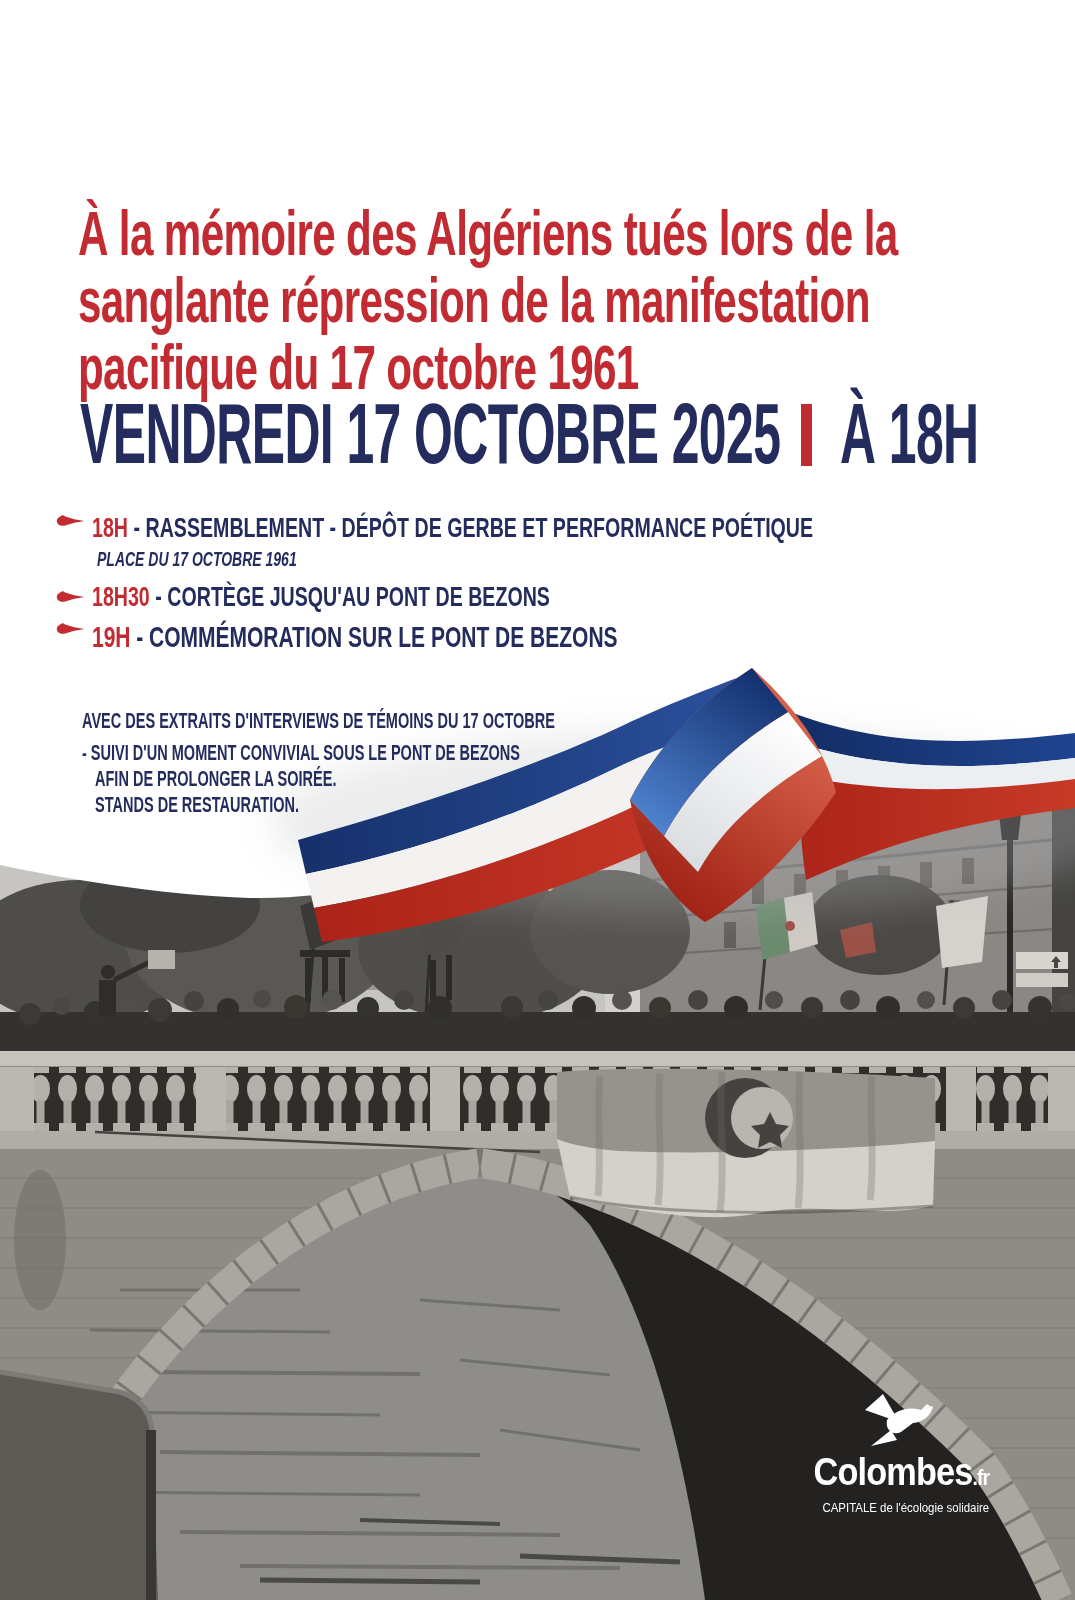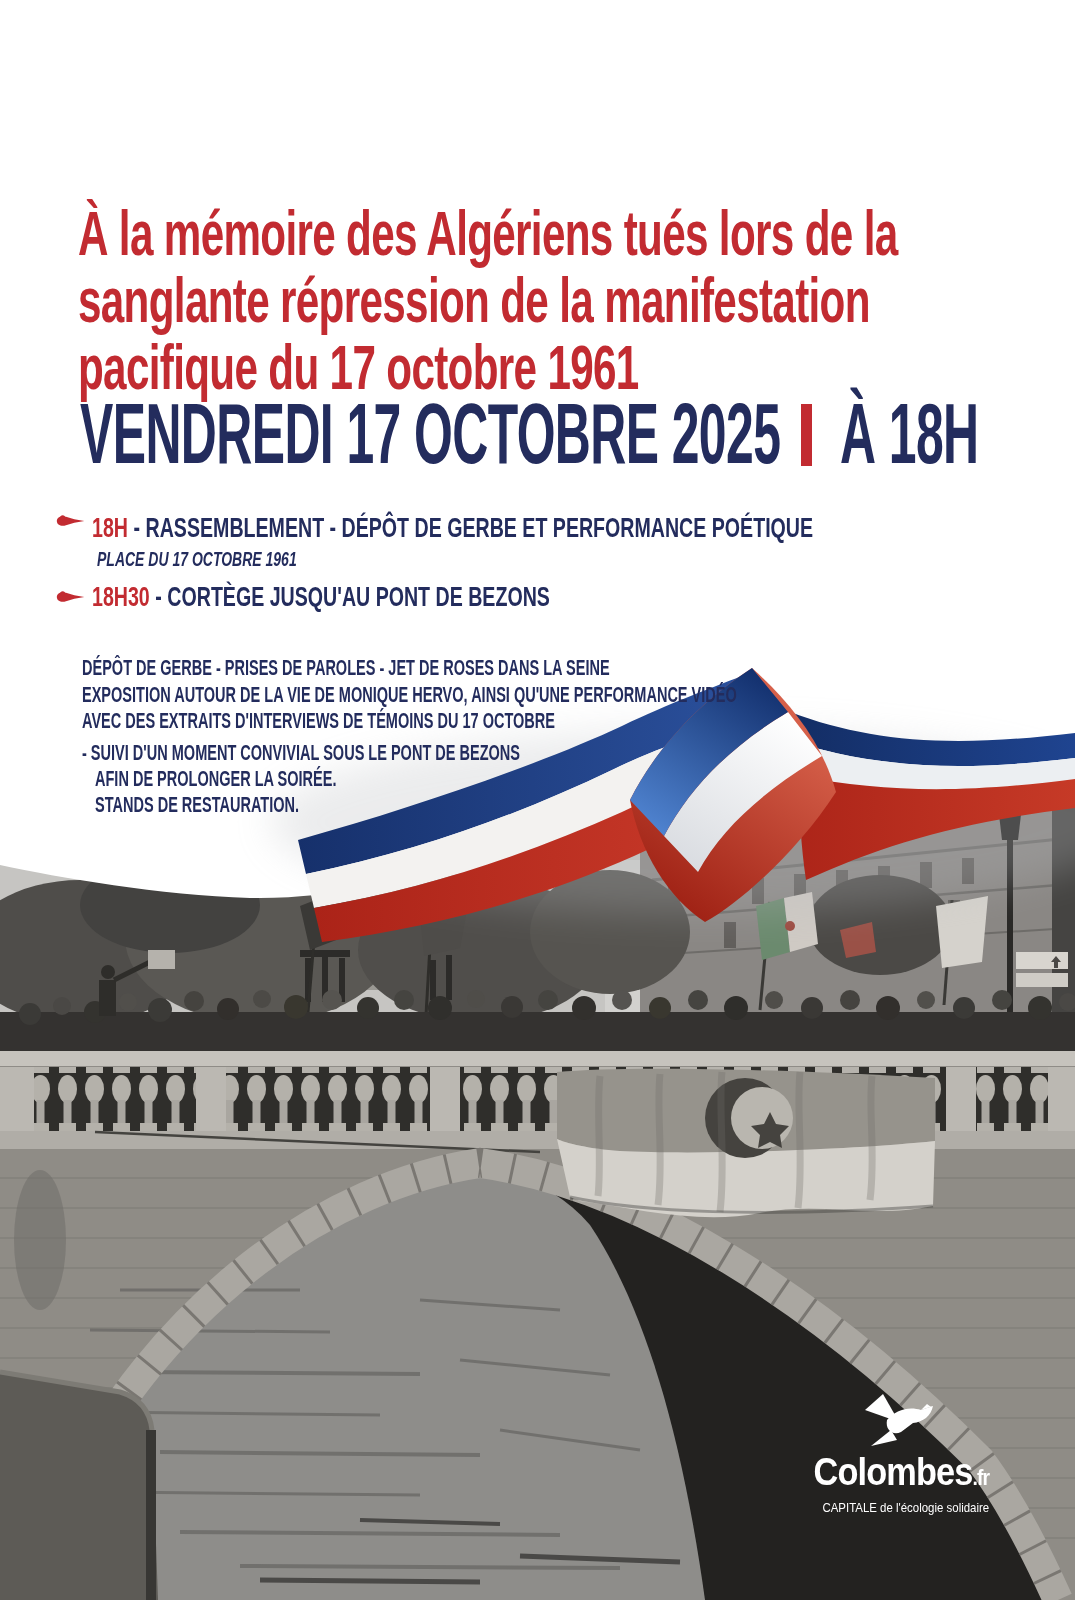--- a/index.html
+++ b/index.html
@@ -354,23 +354,28 @@
     </div>
 
     <div class="prow r2">
       <svg class="hand" width="30" height="18" viewBox="0 0 36 20">
         <path d="M1,10 C1,5 7,3 12,5 L22,8 L34,10 L22,12 L12,15 C7,17 1,15 1,10 Z" fill="#c22b31"></path>
         <circle cx="8" cy="6" r="3" fill="#c22b31"></circle>
       </svg>
       <span class="cx"><span class="ptime">18H30</span><span>- CORTÈGE JUSQU'AU PONT DE BEZONS</span></span>
     </div>
 
-
-    <div class="det d1"><span class="cx">DÉPÔT DE GERBE - PRISES DE PAROLES - JET DE ROSES DANS LA SEINE</span></div>
-    <div class="det d2"><span class="cx">EXPOSITION AUTOUR DE LA VIE DE MONIQUE HERVO, AINSI QU'UNE PERFORMANCE VIDÉO</span></div>
+    <div class="prow r3">
+      <svg class="hand" width="30" height="18" viewBox="0 0 36 20">
+        <path d="M1,10 C1,5 7,3 12,5 L22,8 L34,10 L22,12 L12,15 C7,17 1,15 1,10 Z" fill="#c22b31"></path>
+        <circle cx="8" cy="6" r="3" fill="#c22b31"></circle>
+      </svg>
+      <span class="cx"><span class="ptime">19H</span><span>- COMMÉMORATION SUR LE PONT DE BEZONS</span></span>
+    </div>
+
     <div class="det d3"><span class="cx">AVEC DES EXTRAITS D'INTERVIEWS DE TÉMOINS DU 17 OCTOBRE</span></div>
 
     <div class="det n2"><span class="cx">AFIN DE PROLONGER LA SOIRÉE.</span></div>
     <div class="det n1"><span class="cx">- SUIVI D'UN MOMENT CONVIVIAL SOUS LE PONT DE BEZONS</span></div>
     <div class="det n3"><span class="cx">STANDS DE RESTAURATION.</span></div>
   </div>
 
   <div class="logo">
     <svg class="dove" width="96" height="58" viewBox="0 0 96 58">
       <g fill="#ffffff">

